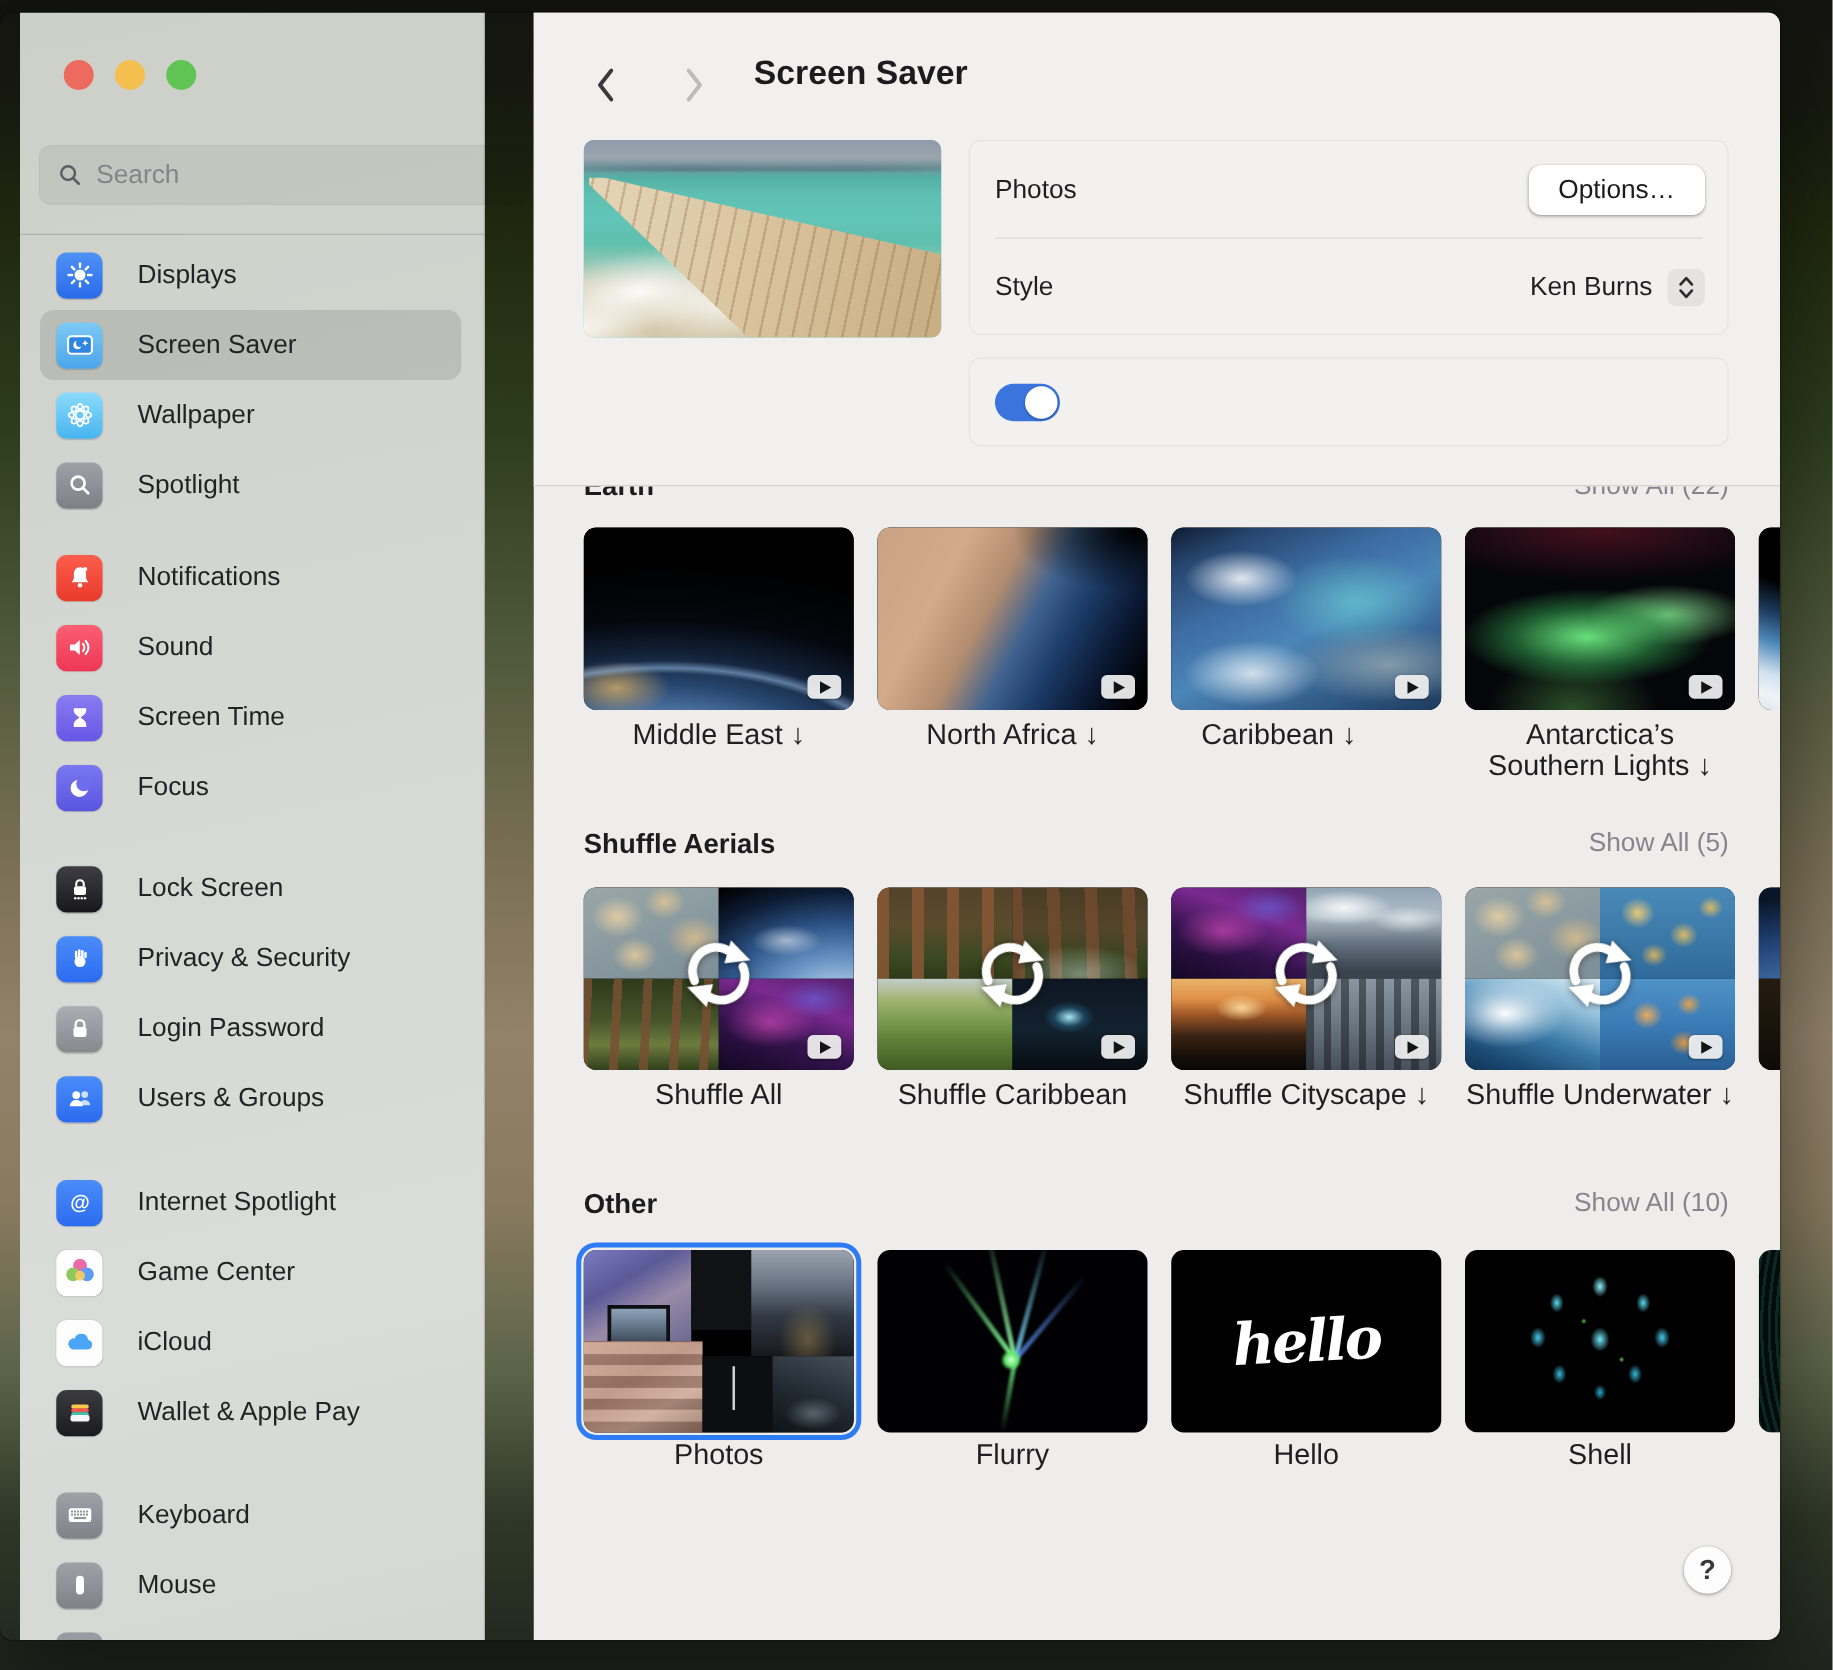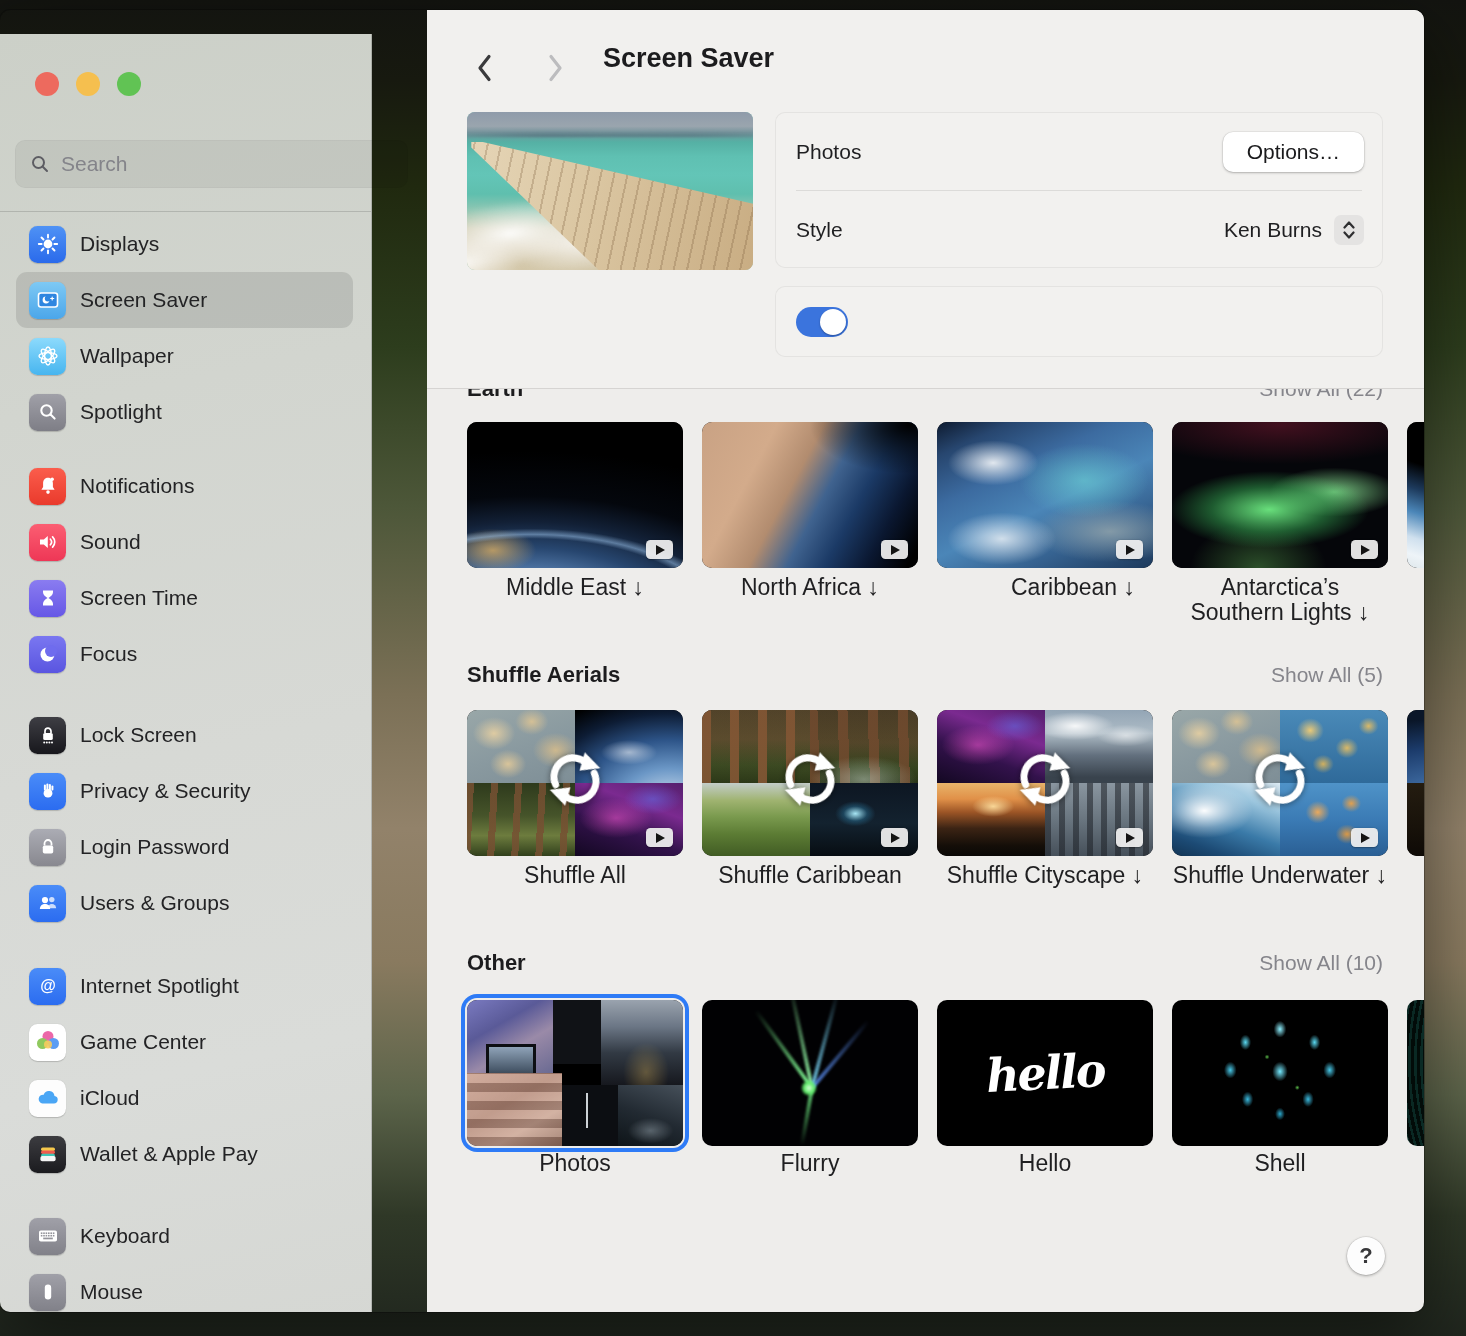--- a/index.html
+++ b/index.html
@@ -9,42 +9,41 @@
     background:linear-gradient(180deg,#131410 0%,#17190f 6%,#20290f 14%,#2d3d1d 26%,#4d5739 38%,#7b7056 52%,#92826a 62%,#897a5f 72%,#5c644a 82%,#2f3827 91%,#20261e 100%);
     position:relative; color:#1d1d1f;
   }
   .window {
     position:absolute; left:0; top:10px; width:1424px; height:1302px;
     border-radius:10px; overflow:hidden;
     box-shadow:0 24px 70px rgba(0,0,0,.5), 0 0 0 1px rgba(0,0,0,.25);
   }
   
   .sidebar {
-    position:absolute; left:0; top:0; width:372px; height:100%;
+    position:absolute; left:16px; top:0; width:372px; height:100%;
     background:linear-gradient(168deg,#ccd0c8 0%,#d2d5cf 28%,#d7d9d5 55%,#dadcd9 78%,#d5d7d3 100%);
     border-right:1px solid rgba(0,0,0,.16);
-    margin-top:24px;
   }
   .traffic { position:absolute; top:38px; left:35px; display:flex; gap:17px; }
   .tl-dot { width:24px; height:24px; border-radius:50%; }
   .tl-red { background:#ed6a5e; } .tl-yellow { background:#f5bf4f; } .tl-green { background:#61c354; }
   .search {
     position:absolute; left:15px; top:106px; width:393px; height:48px;
     background:rgba(0,0,0,.055); border-radius:10px; border:1px solid rgba(0,0,0,.03);
     display:flex; align-items:center; padding:0 14px; gap:11px;
   }
   .search input {
     border:none; outline:none; background:transparent; width:100%;
     font:21px "Liberation Sans",sans-serif; color:#333;
   }
   .search input::placeholder { color:#84848a; }
   .sb-divider { position:absolute; left:0; top:177px; width:100%; height:1px; background:rgba(0,0,0,.14); }
   .sb-list { position:absolute; left:0; top:182px; width:100%; }
   .srow {
-    height:56px; display:flex; align-items:center; gap:14px;
+    height:56px; display:flex; align-items:center; gap:28px;
     margin:0 18px 0 16px; padding-left:13px; border-radius:11px;
     font-size:21px; color:#232325;
   }
   .srow.selected { background:rgba(0,0,0,.105); }
   .srow.gap-sm { margin-top:18px; } .srow.gap-md { margin-top:25px; } .srow.gap-lg { margin-top:27px; } .srow.gap-xl { margin-top:26px; }
   .app-icon {
     width:37px; height:37px; border-radius:8.5px; flex:0 0 auto;
     display:flex; align-items:center; justify-content:center;
     box-shadow:0 .5px 1px rgba(0,0,0,.18);
   }
@@ -580,21 +579,21 @@
           <div class="play"></div>
         </div>
         <div class="thumb t5">
           <div class="art e5"></div>
         </div>
       </div>
 
       <div class="label-row" style="top:186px">
         <div class="tlabel" style="left:0">Middle East ↓</div>
         <div class="tlabel" style="left:235px">North Africa ↓</div>
-        <div class="tlabel" style="left:498px">Caribbean ↓</div>
+        <div class="tlabel" style="left:448px">Caribbean ↓</div>
         <div class="tlabel" style="left:705px">Antarctica’s Southern Lights ↓</div>
       </div>
 
       <div class="sec-head" style="top:272px">
         <span class="sec-title">Shuffle Aerials</span>
         <span class="show-all">Show All (5)</span>
       </div>
 
       <div class="thumb-row" style="top:321px">
         <div class="thumb t1">

